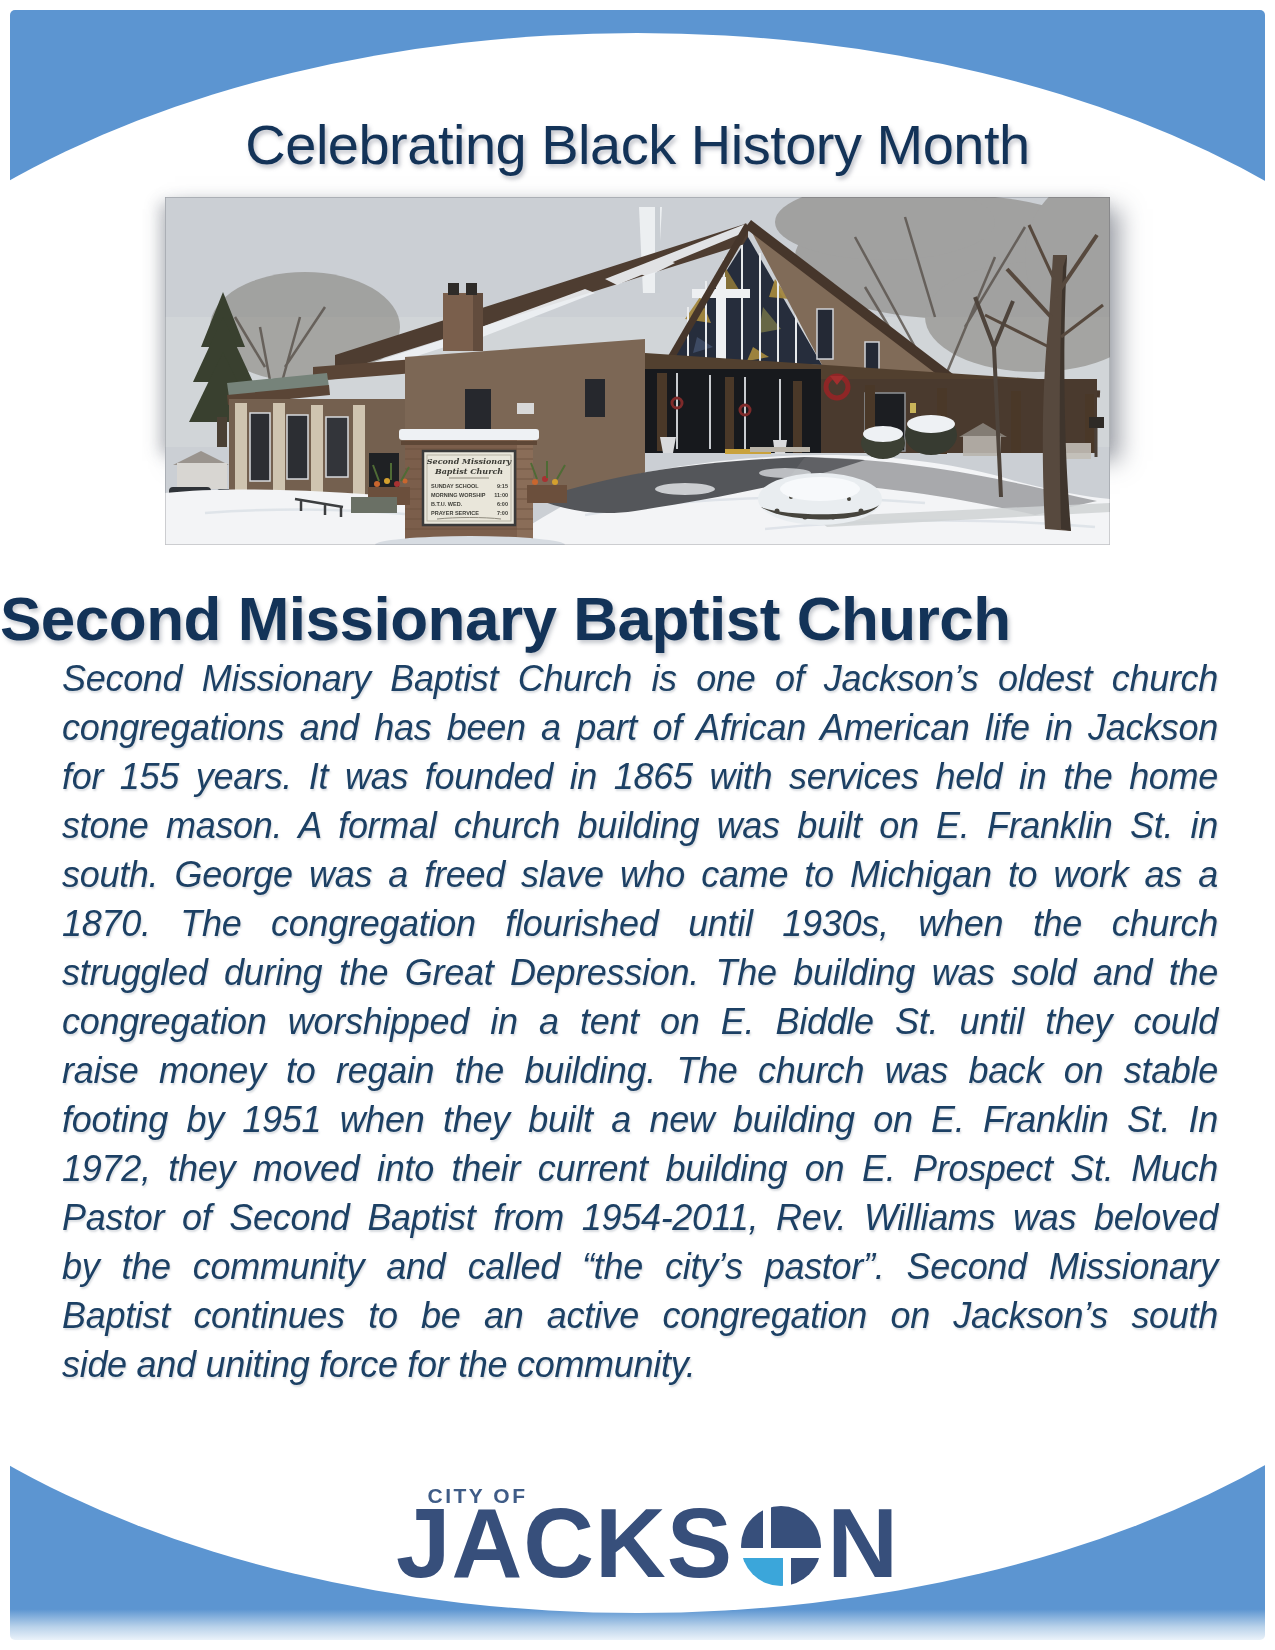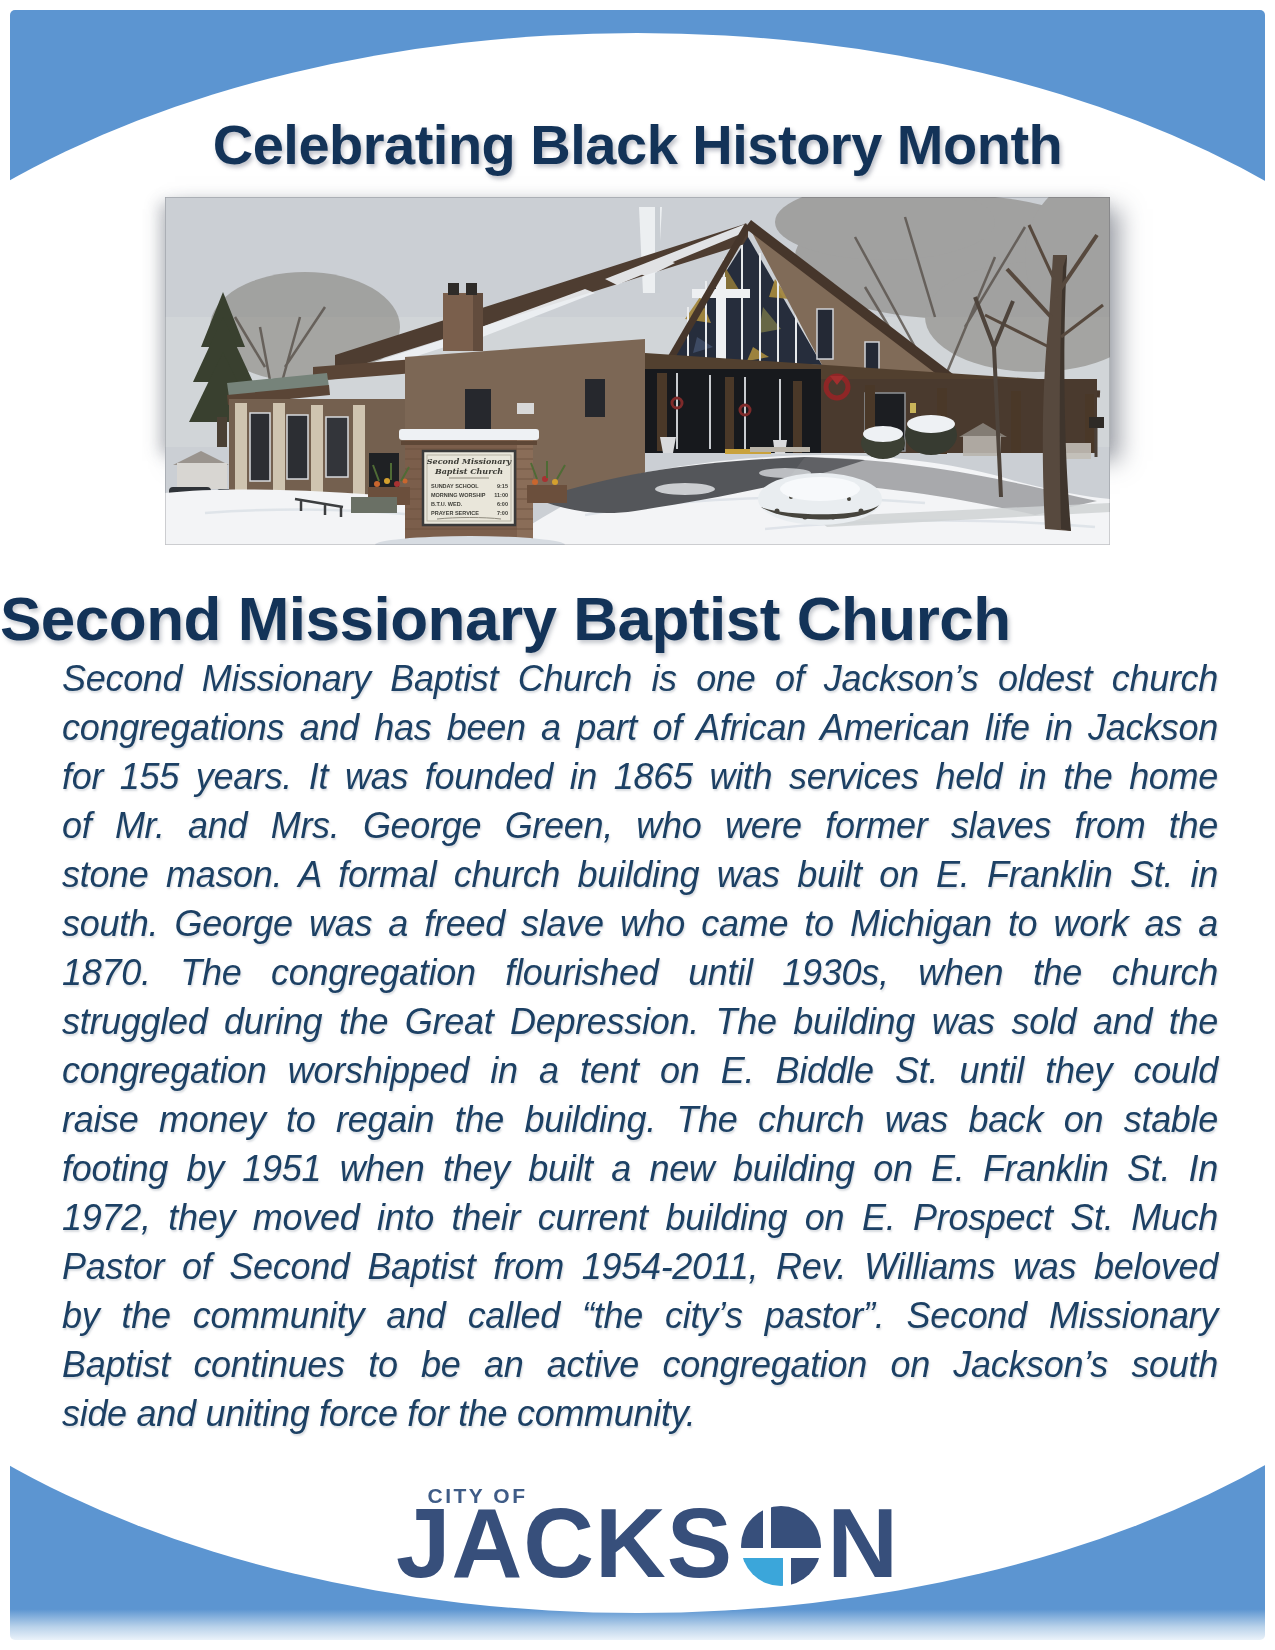--- a/index.html
+++ b/index.html
@@ -8,21 +8,21 @@
   
   .band{position:absolute;left:10px;right:10px;z-index:1;border-radius:5px;}
   .band-top{top:10px;height:470px;background:var(--arc-blue,#5C95D1);}
   .band-bottom{top:1200px;height:440px;
     background:linear-gradient(180deg,var(--arc-blue,#5C95D1) 0%,var(--arc-blue,#5C95D1) 93%,#b9d2ea 97%,#eaf2fa 100%);}
   .ellipse{position:absolute;width:1800px;height:1042px;border-radius:50%;background:#fff;z-index:2;}
   .ellipse-top{left:-263px;top:33px;}
   .ellipse-bottom{left:-263px;top:571px;}
   
   .title{position:absolute;z-index:3;top:112px;left:0;width:100%;margin:0;text-align:center;
-         font-size:56px;font-weight:bold;letter-spacing:-.5px;color:var(--title-navy,#133358);
+         font-size:56px;font-weight:normal;letter-spacing:-.5px;color:var(--title-navy,#133358);
          text-shadow:2px 3px 4px rgba(108,114,130,.45);}
   .subtitle{position:absolute;z-index:3;top:583px;left:0;width:100%;margin:0;text-align:left;
          font-size:62px;font-weight:bold;letter-spacing:-.5px;color:var(--title-navy,#133358);
          text-shadow:2px 3px 4px rgba(108,114,130,.4);}
   
   .photo{position:absolute;z-index:3;left:165px;top:197px;width:945px;height:252px;margin:0;
          box-shadow:10px 12px 22px rgba(72,78,92,.5),-6px 5px 14px rgba(72,78,92,.28);
          background:#cbcfd4;}
   .photo svg{display:block;}
   
@@ -309,21 +309,20 @@
       <rect x="0" y="0" width="945" height="348" fill="none" stroke="rgba(40,40,50,0.25)" stroke-width="1.5"></rect>
     </svg>
   </figure>
 
   <h2 class="subtitle">Second Missionary Baptist Church</h2>
 
   <div class="bodytext">
     <div class="jline">Second Missionary Baptist Church is one of Jackson’s oldest church</div>
     <div class="jline">congregations and has been a part of African American life in Jackson</div>
     <div class="jline">for 155 years. It was founded in 1865 with services held in the home</div>
-    <div class="jline">of  Mr. and Mrs. George Green, who were former slaves from the</div>
     <div class="jline">stone mason. A formal church building was built on E. Franklin St. in</div>
     <div class="jline">south. George was a freed slave who came to Michigan to work as a</div>
     <div class="jline">1870. The congregation flourished until 1930s, when the church</div>
     <div class="jline">struggled during the Great Depression. The building was sold and the</div>
     <div class="jline">congregation worshipped in a tent on E. Biddle St. until they could</div>
     <div class="jline">raise money to regain the building. The church was back on stable</div>
     <div class="jline">footing by 1951 when they built a new building on E. Franklin St. In</div>
     <div class="jline">1972, they moved into their current building on E. Prospect St. Much</div>
     <div class="jline">Pastor of Second Baptist from 1954-2011, Rev. Williams was beloved</div>
     <div class="jline">by the community and called “the city’s pastor”. Second Missionary</div>

